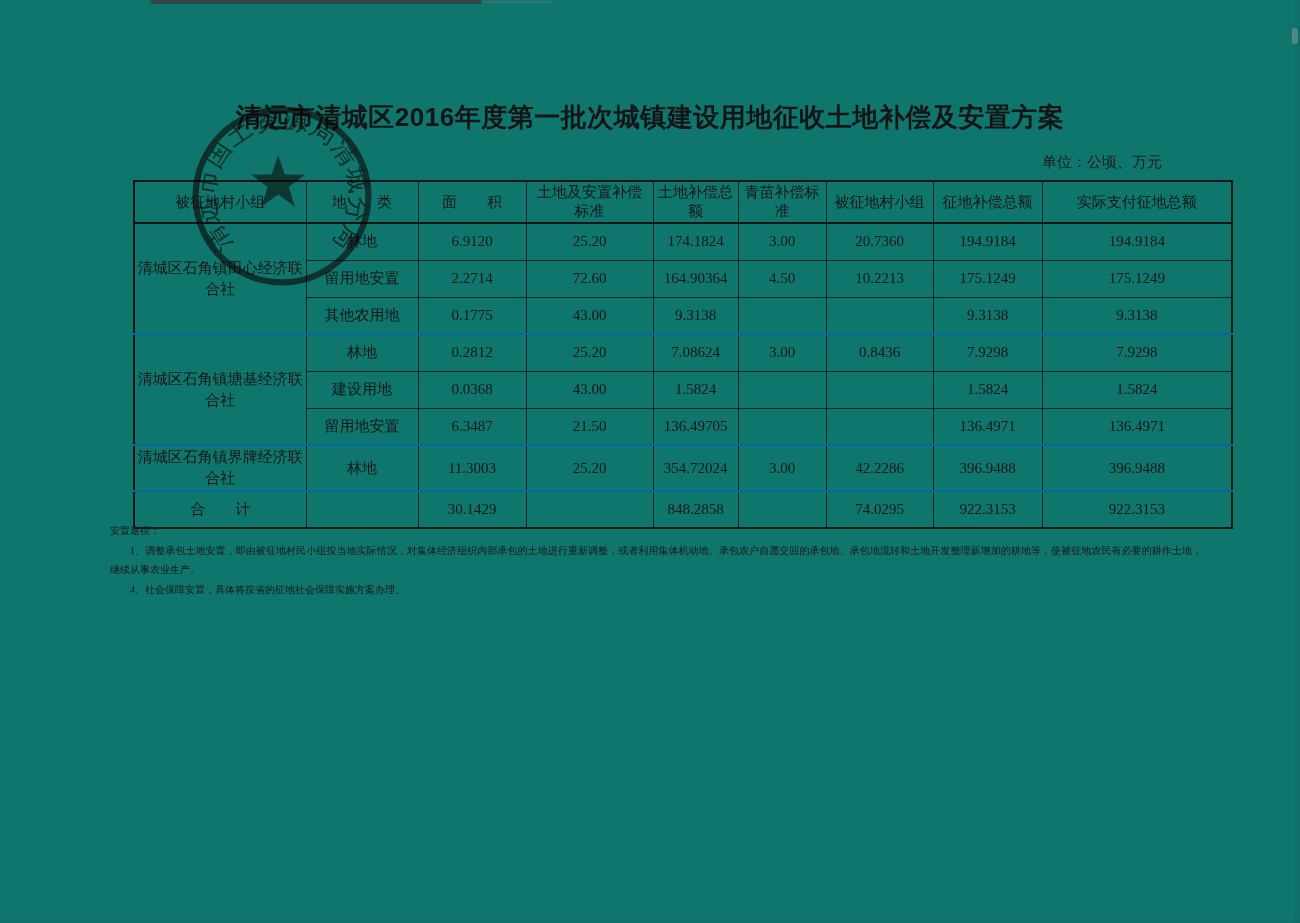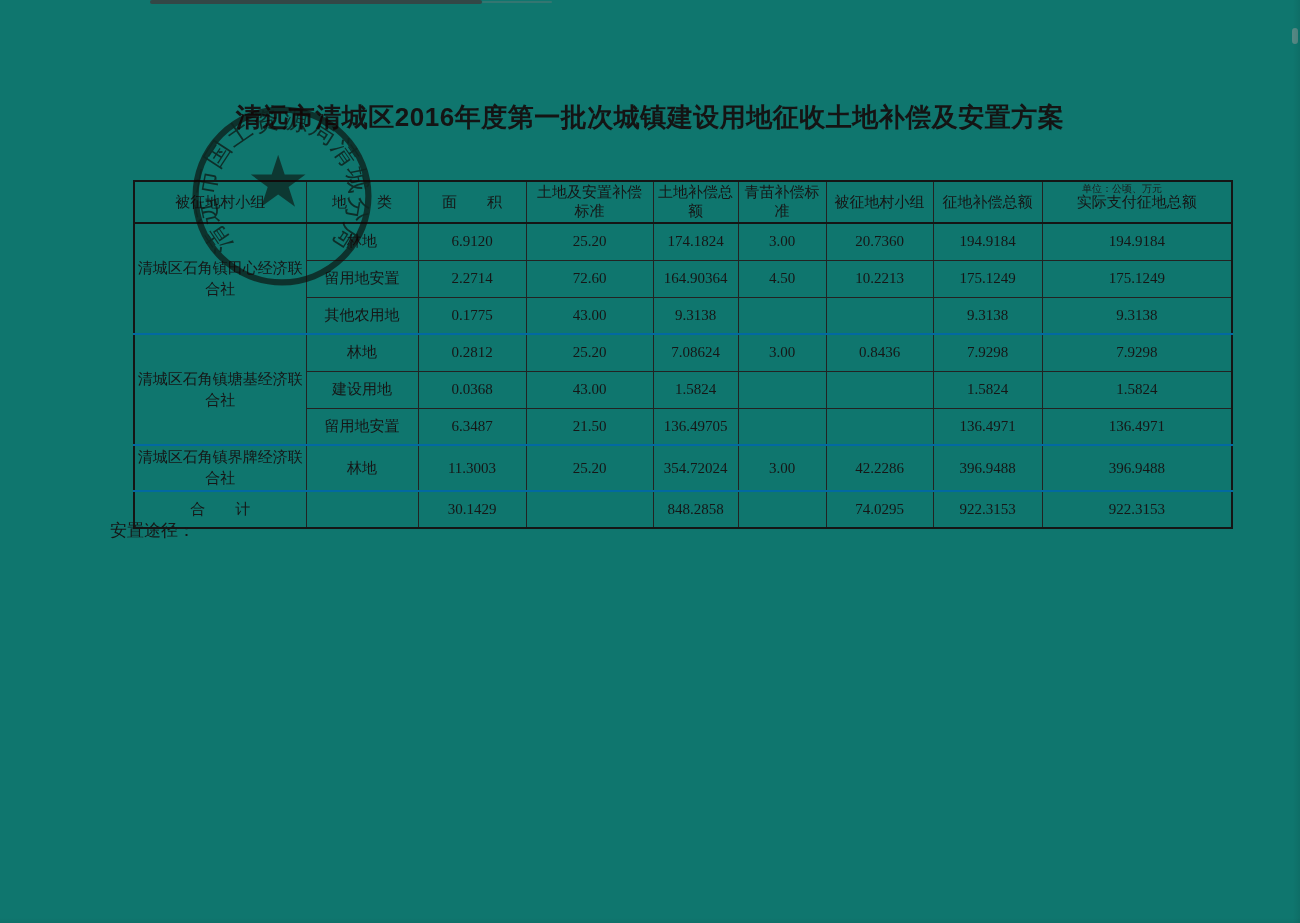--- a/index.html
+++ b/index.html
@@ -37,21 +37,21 @@
   
   .doc-title {
     position:absolute; left:0; right:0; top:101px;
     text-align:center;
     font-family:"Liberation Sans","DejaVu Sans",sans-serif;
     font-weight:bold; font-size:26px; line-height:32px;
     letter-spacing:0.5px; color:#141414;
   }
   .unit-note {
     position:absolute; right:138px; top:153px;
-    font-size:10px; color:#1b1b1b;margin-top:29px;
+    font-size:15px; color:#1b1b1b;
   }
   
   .tbl-wrap { position:absolute; left:121px; top:180px;margin-left:12px; }
   table.comp {
     border-collapse:collapse; table-layout:fixed;
     width:1098px; border:2px solid #151515;
   }
   table.comp th, table.comp td {
     border:1px solid #222;
     text-align:center; vertical-align:middle;
@@ -59,21 +59,21 @@
     padding:1px 2px; overflow:hidden;
     color:#161616;
   }
   table.comp thead th { height:42px; border-bottom:2px solid #151515; white-space:pre-line; line-height:19px; }
   table.comp tbody td { height:37px; }
   table.comp tr.g-start td { border-top:2px solid #0369a1;text-align:center; }
   td.gname { line-height:21px; padding:0 6px; }
   
   .notes {
     position:absolute; left:110px; top:521px; width:1092px;
-    font-size:17px; line-height:19.5px; color:#161616;
+    font-size:10px; line-height:19.5px; color:#161616;
   }
   .notes p { margin:0; }
   .notes .note-item { text-indent:2em; text-align:justify; }
   
   .stamp {
     position:absolute; left:186px; top:99px;
     width:192px; height:192px;
     mix-blend-mode:multiply; opacity:.88;
     pointer-events:none;
   }
@@ -208,20 +208,22 @@
           <td>74.0295</td>
           <td>922.3153</td>
           <td>922.3153</td>
         </tr>
       </tbody>
     </table>
   </div>
 
   <div class="notes">
     <p class="notes-heading">安置途径：</p>
+    <p class="note-item">1、调整承包土地安置，即由被征地村民小组按当地实际情况，对集体经济组织内部承包的土地进行重新调整，或者利用集体机动地、承包农户自愿交回的承包地、承包地流转和土地开发整理新增加的耕地等，使被征地农民有必要的耕作土地，继续从事农业生产。</p>
+    <p class="note-item">4、社会保障安置，具体将按省的征地社会保障实施方案办理。</p>
   </div>
 
   <svg class="stamp" viewBox="0 0 200 200">
     <circle cx="100" cy="101" r="90" fill="none" stroke="#c43a34" stroke-width="6.5" opacity="0.85"></circle>
     <polygon fill="#c94038" opacity="0.8" points="96,58 102.8,78.7 124.5,78.7 106.9,91.6 113.6,112.3 96,99.5 78.4,112.3 85.1,91.6 67.5,78.7 89.2,78.7"></polygon>
     <defs>
       <path id="sealTextArc" d="M 49.8,151.2 A 71,71 0 1 1 150.2,151.2" fill="none"></path>
     </defs>
     <text font-family="Liberation Serif, DejaVu Serif, serif" font-size="26.5" fill="#c43a34" opacity="0.9">
       <textPath href="#sealTextArc" startOffset="0" textLength="332" lengthAdjust="spacing">清远市国土资源局清城分局</textPath>

